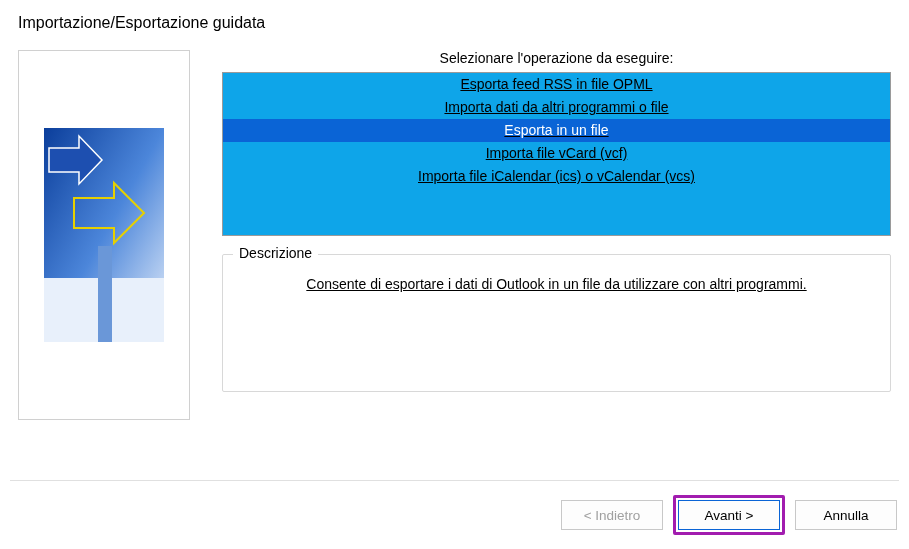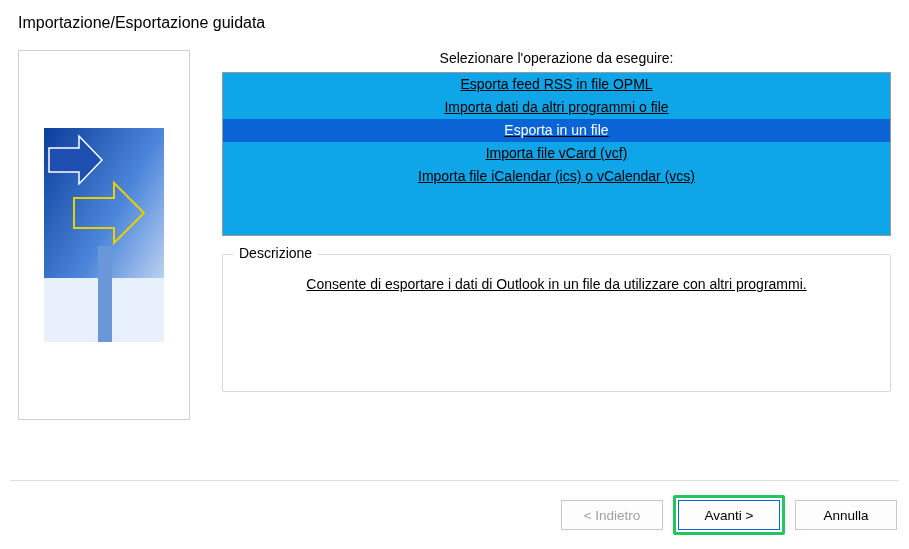--- a/index.html
+++ b/index.html
@@ -122,21 +122,21 @@
     }
     .btn:disabled {
       color: #a0a0a0;
       cursor: default;
     }
     .btn.primary {
       border: 1px solid #0a64d6;
       color: #000;
     }
     .btn-highlight {
-      border: 3px solid #22c55e;
+      border: 3px solid #a21caf;
       border-radius: 2px;
       padding: 2px;
       display: inline-block;
     }
   </style>
 </head>
 <body>
 
 <div class="dialog">
   <div class="title">Importazione/Esportazione guidata</div>

